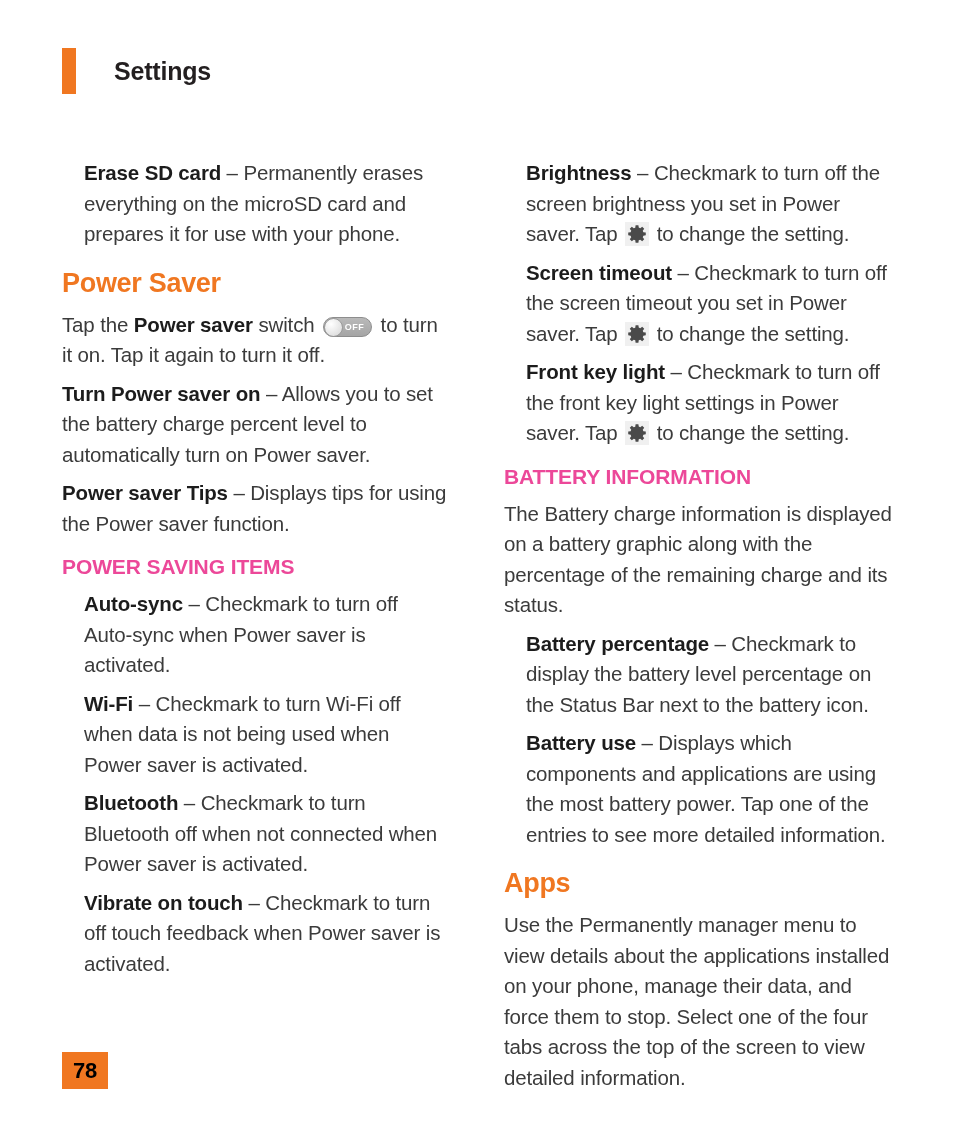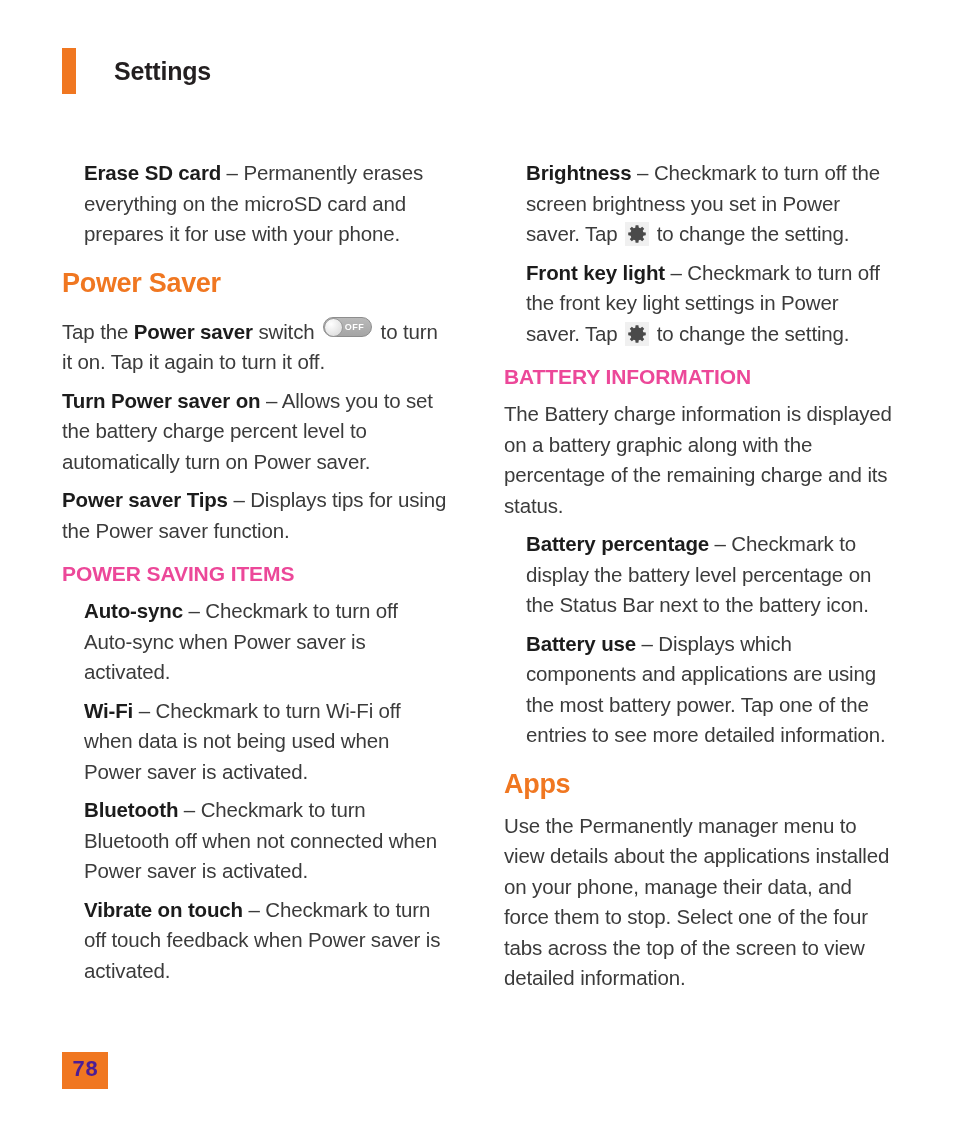--- a/index.html
+++ b/index.html
@@ -94,21 +94,21 @@
   
   .toggle-switch {
     display: inline-block;
     vertical-align: -5px;
     width: 49px;
     height: 20px;
     border-radius: 11px;
     background: linear-gradient(180deg, #b9b9b9 0%, #a5a5a5 100%);
     border: 1px solid #8d8d8d;
     position: relative;
-    margin: 7px 3px;
+    margin: 0 3px;
     box-sizing: border-box;
   }
   .toggle-knob {
     position: absolute;
     left: 0px;
     top: 0px;
     width: 19px;
     height: 19px;
     border-radius: 50%;
     background: radial-gradient(circle at 35% 30%, #ffffff 0%, #e2e2e2 70%, #cfcfcf 100%);
@@ -144,28 +144,27 @@
   }
 
   
   .page-number-badge {
     position: absolute;
     left: 62px;
     top: 1052px;
     width: 46px;
     height: 37px;
     background: #F07721;
-    color: #4c1d95;
+    color: #000000;
     font-size: 22px;
     font-weight: bold;
     display: flex;
     align-items: center;
     justify-content: center;
     letter-spacing: -0.3px;
-    font-family: Liberation Mono, monospace;
   }
 </style>
 </head>
 <body>
 
 <div class="page-header">
   <div class="header-accent-bar"></div>
   <div class="header-title">Settings</div>
 </div>
 
@@ -213,20 +212,26 @@
 
   <div class="col">
 
     <p class="indent">
       <span class="term">Brightness</span><span class="dash"> – </span><span>Checkmark to turn off the screen brightness you set in Power saver. Tap </span><span class="gear-icon"><svg width="20" height="20" viewBox="0 0 20 20">
             <path fill="#4a4a4a" d="M10 6.3a3.7 3.7 0 100 7.4 3.7 3.7 0 000-7.4zm0 5.5a1.8 1.8 0 110-3.6 1.8 1.8 0 010 3.6z"></path>
             <path fill="#4a4a4a" d="M8.6 1.2h2.8l.35 2.4 1.5.62 1.95-1.45 2 2-1.45 1.95.62 1.5 2.4.35v2.8l-2.4.35-.62 1.5 1.45 1.95-2 2-1.95-1.45-1.5.62-.35 2.4H8.6l-.35-2.4-1.5-.62-1.95 1.45-2-2 1.45-1.95-.62-1.5-2.4-.35V8.6l2.4-.35.62-1.5L2.8 4.8l2-2 1.95 1.45 1.5-.62z"></path>
           </svg></span><span> to change the setting.</span>
     </p>
 
+    <p class="indent">
+      <span class="term">Screen timeout</span><span class="dash"> – </span><span>Checkmark to turn off the screen timeout you set in Power saver. Tap </span><span class="gear-icon"><svg width="20" height="20" viewBox="0 0 20 20">
+            <path fill="#4a4a4a" d="M10 6.3a3.7 3.7 0 100 7.4 3.7 3.7 0 000-7.4zm0 5.5a1.8 1.8 0 110-3.6 1.8 1.8 0 010 3.6z"></path>
+            <path fill="#4a4a4a" d="M8.6 1.2h2.8l.35 2.4 1.5.62 1.95-1.45 2 2-1.45 1.95.62 1.5 2.4.35v2.8l-2.4.35-.62 1.5 1.45 1.95-2 2-1.95-1.45-1.5.62-.35 2.4H8.6l-.35-2.4-1.5-.62-1.95 1.45-2-2 1.45-1.95-.62-1.5-2.4-.35V8.6l2.4-.35.62-1.5L2.8 4.8l2-2 1.95 1.45 1.5-.62z"></path>
+          </svg></span><span> to change the setting.</span>
+    </p>
 
     <p class="indent">
       <span class="term">Front key light</span><span class="dash"> – </span><span>Checkmark to turn off the front key light settings in Power saver. Tap </span><span class="gear-icon"><svg width="20" height="20" viewBox="0 0 20 20">
             <path fill="#4a4a4a" d="M10 6.3a3.7 3.7 0 100 7.4 3.7 3.7 0 000-7.4zm0 5.5a1.8 1.8 0 110-3.6 1.8 1.8 0 010 3.6z"></path>
             <path fill="#4a4a4a" d="M8.6 1.2h2.8l.35 2.4 1.5.62 1.95-1.45 2 2-1.45 1.95.62 1.5 2.4.35v2.8l-2.4.35-.62 1.5 1.45 1.95-2 2-1.95-1.45-1.5.62-.35 2.4H8.6l-.35-2.4-1.5-.62-1.95 1.45-2-2 1.45-1.95-.62-1.5-2.4-.35V8.6l2.4-.35.62-1.5L2.8 4.8l2-2 1.95 1.45 1.5-.62z"></path>
           </svg></span><span> to change the setting.</span>
     </p>
 
     <h3 class="section-caps">BATTERY INFORMATION</h3>
 

